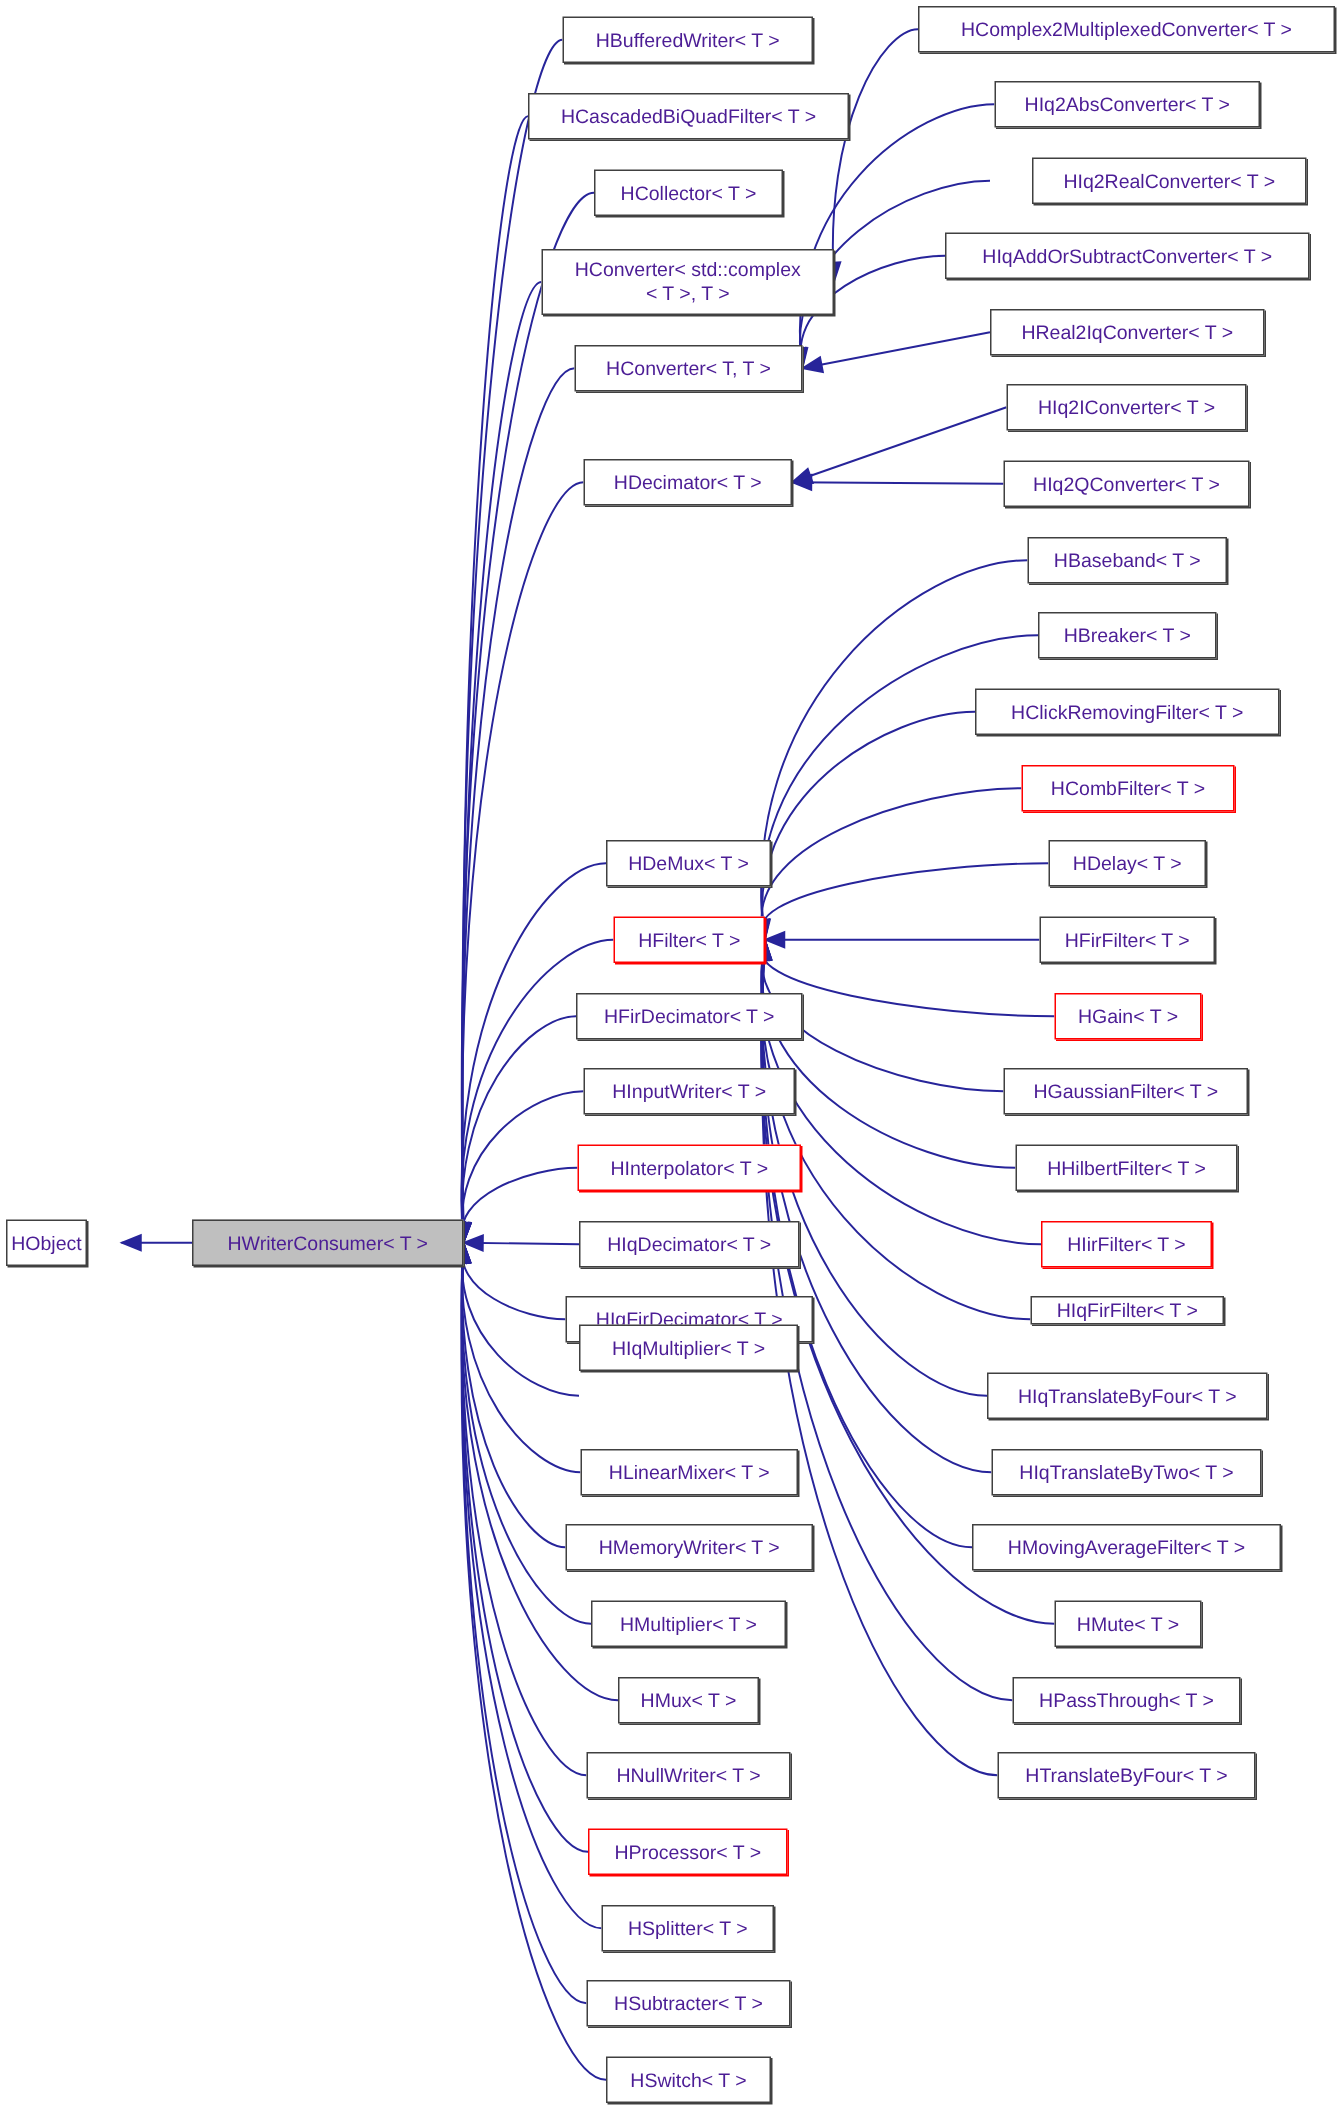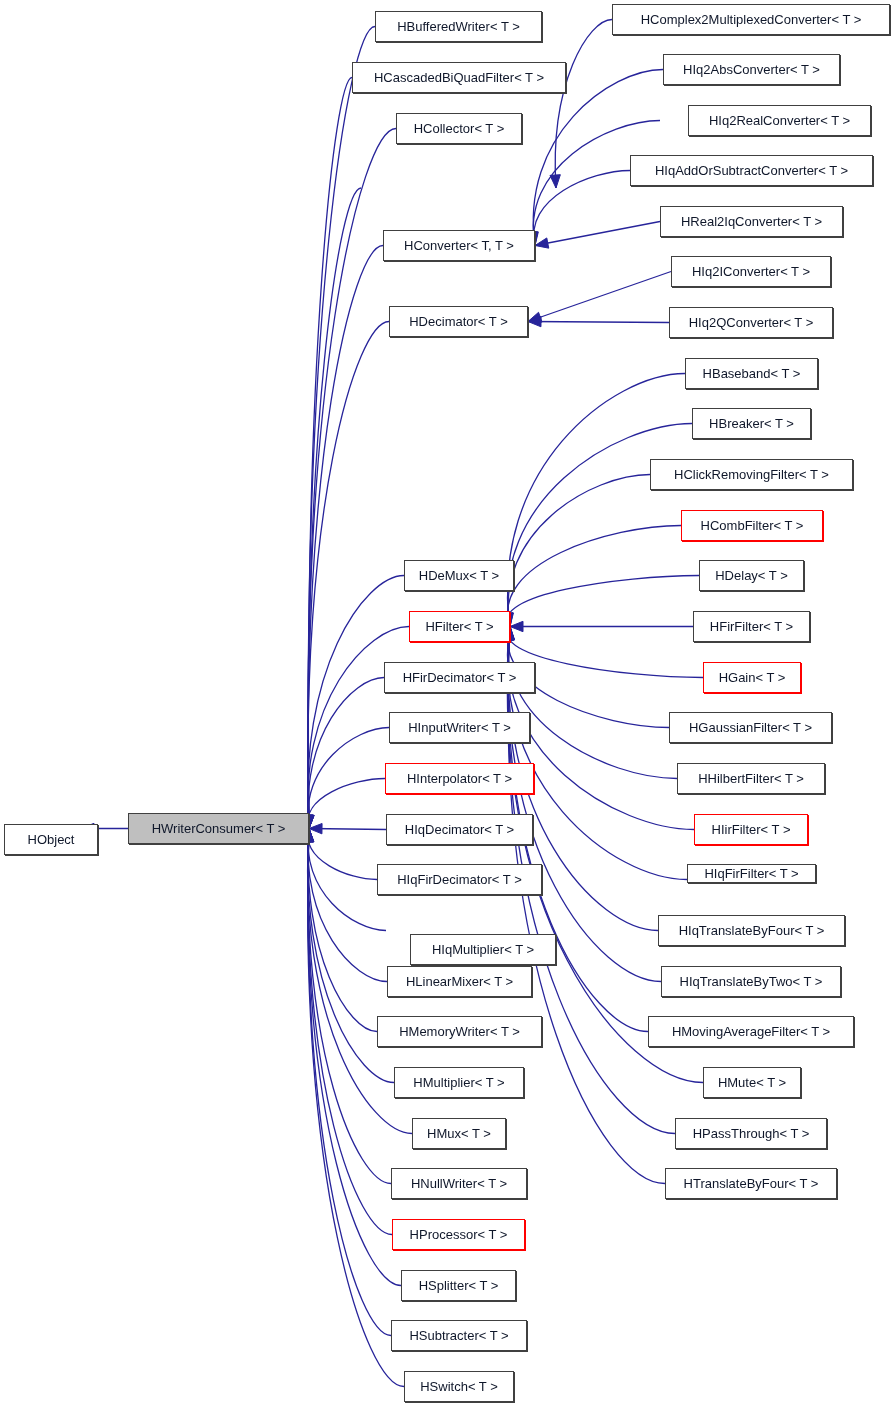--- a/index.html
+++ b/index.html
@@ -24,21 +24,21 @@
     top: 0;
     width: 895px;
     height: 1405px;
     pointer-events: none;
   }
   .node {
     position: absolute;
     box-sizing: border-box;
     background: #ffffff;
     border: 1px solid #404040;
-    color: #0f172a;
+    color: #4c1d95;
     font-size: 13px;
     line-height: 15px;
     text-align: center;
     white-space: pre;
     display: flex;
     align-items: center;
     justify-content: center;
     padding: 0 6px;
     box-shadow: 1px 1px 0 0 #404040;
     z-index: 5;
@@ -151,35 +151,37 @@
         <path d="M648,1031.5 C590.04,1031.5 493.44,877.6 510,626.5" fill="none" stroke="#27249a" stroke-width="1.3"></path>
         <polygon points="510,626.5 514.333239104781,639.814016631385 503.95578236457584,639.1296252191277" fill="#27249a" stroke="#27249a" stroke-width="1"></polygon>
         <path d="M703,1082.5 C621.94,1082.5 486.84,909.22 510,626.5" fill="none" stroke="#27249a" stroke-width="1.3"></path>
         <polygon points="510,626.5 514.1212544134547,639.8811532410169 503.75597509869687,639.0320450458777" fill="#27249a" stroke="#27249a" stroke-width="1"></polygon>
         <path d="M675,1133.5 C605.7,1133.5 490.2,940.8399999999999 510,626.5" fill="none" stroke="#27249a" stroke-width="1.3"></path>
         <polygon points="510,626.5 514.3724758446441,639.8011824657812 503.99304632489316,639.1473913335961" fill="#27249a" stroke="#27249a" stroke-width="1"></polygon>
         <path d="M665,1183.5 C599.9,1183.5 491.4,971.8399999999999 510,626.5" fill="none" stroke="#27249a" stroke-width="1.3"></path>
         <polygon points="510,626.5 514.4933078776288,639.7608515683133 504.1083597953082,639.2015186374882" fill="#27249a" stroke="#27249a" stroke-width="1"></polygon>
       </g>
     </svg>
-<div class="node" style="left: 4px; top: 813px; width: 94px; height: 31px; margin-top: 11px;">HObject</div>
+<div class="node" style="left: 4px; top: 813px; width: 54px; height: 31px;">HObject</div>
     <div class="node filled" style="left: 128px; top: 813px; width: 181px; height: 31px;">HWriterConsumer&lt; T &gt;</div>
     <div class="node" style="left: 375px; top: 11px; width: 167px; height: 31px;">HBufferedWriter&lt; T &gt;</div>
     <div class="node" style="left: 352px; top: 62px; width: 214px; height: 31px;">HCascadedBiQuadFilter&lt; T &gt;</div>
     <div class="node" style="left: 396px; top: 113px; width: 126px; height: 31px;">HCollector&lt; T &gt;</div>
+    <div class="node two-line" style="left: 361px; top: 166px; width: 195px; height: 44px;">HConverter&lt; std::complex
+&lt; T &gt;, T &gt;</div>
     <div class="node" style="left: 383px; top: 230px; width: 152px; height: 31px;">HConverter&lt; T, T &gt;</div>
     <div class="node" style="left: 389px; top: 306px; width: 139px; height: 31px;">HDecimator&lt; T &gt;</div>
     <div class="node" style="left: 404px; top: 560px; width: 110px; height: 31px;">HDeMux&lt; T &gt;</div>
     <div class="node red" style="left: 409px; top: 611px; width: 101px; height: 31px;">HFilter&lt; T &gt;</div>
     <div class="node" style="left: 384px; top: 662px; width: 151px; height: 31px;">HFirDecimator&lt; T &gt;</div>
     <div class="node" style="left: 389px; top: 712px; width: 141px; height: 31px;">HInputWriter&lt; T &gt;</div>
     <div class="node red" style="left: 385px; top: 763px; width: 149px; height: 31px;">HInterpolator&lt; T &gt;</div>
     <div class="node" style="left: 386px; top: 814px; width: 147px; height: 31px;">HIqDecimator&lt; T &gt;</div>
     <div class="node" style="left: 377px; top: 864px; width: 165px; height: 31px;">HIqFirDecimator&lt; T &gt;</div>
-    <div class="node" style="left: 386px; top: 934px; width: 146px; height: 31px; margin-left: 24px;">HIqMultiplier&lt; T &gt;</div>
+    <div class="node" style="left: 386px; top: 883px; width: 146px; height: 31px;">HIqMultiplier&lt; T &gt;</div>
     <div class="node" style="left: 387px; top: 966px; width: 145px; height: 31px;">HLinearMixer&lt; T &gt;</div>
     <div class="node" style="left: 377px; top: 1016px; width: 165px; height: 31px;">HMemoryWriter&lt; T &gt;</div>
     <div class="node" style="left: 394px; top: 1067px; width: 130px; height: 31px;">HMultiplier&lt; T &gt;</div>
     <div class="node" style="left: 412px; top: 1118px; width: 94px; height: 31px;">HMux&lt; T &gt;</div>
     <div class="node" style="left: 391px; top: 1168px; width: 136px; height: 31px;">HNullWriter&lt; T &gt;</div>
     <div class="node red" style="left: 392px; top: 1219px; width: 133px; height: 31px;">HProcessor&lt; T &gt;</div>
     <div class="node" style="left: 401px; top: 1270px; width: 115px; height: 31px;">HSplitter&lt; T &gt;</div>
     <div class="node" style="left: 391px; top: 1320px; width: 136px; height: 31px;">HSubtracter&lt; T &gt;</div>
     <div class="node" style="left: 404px; top: 1371px; width: 110px; height: 31px;">HSwitch&lt; T &gt;</div>
     <div class="node" style="left: 612px; top: 4px; width: 278px; height: 31px;">HComplex2MultiplexedConverter&lt; T &gt;</div>

